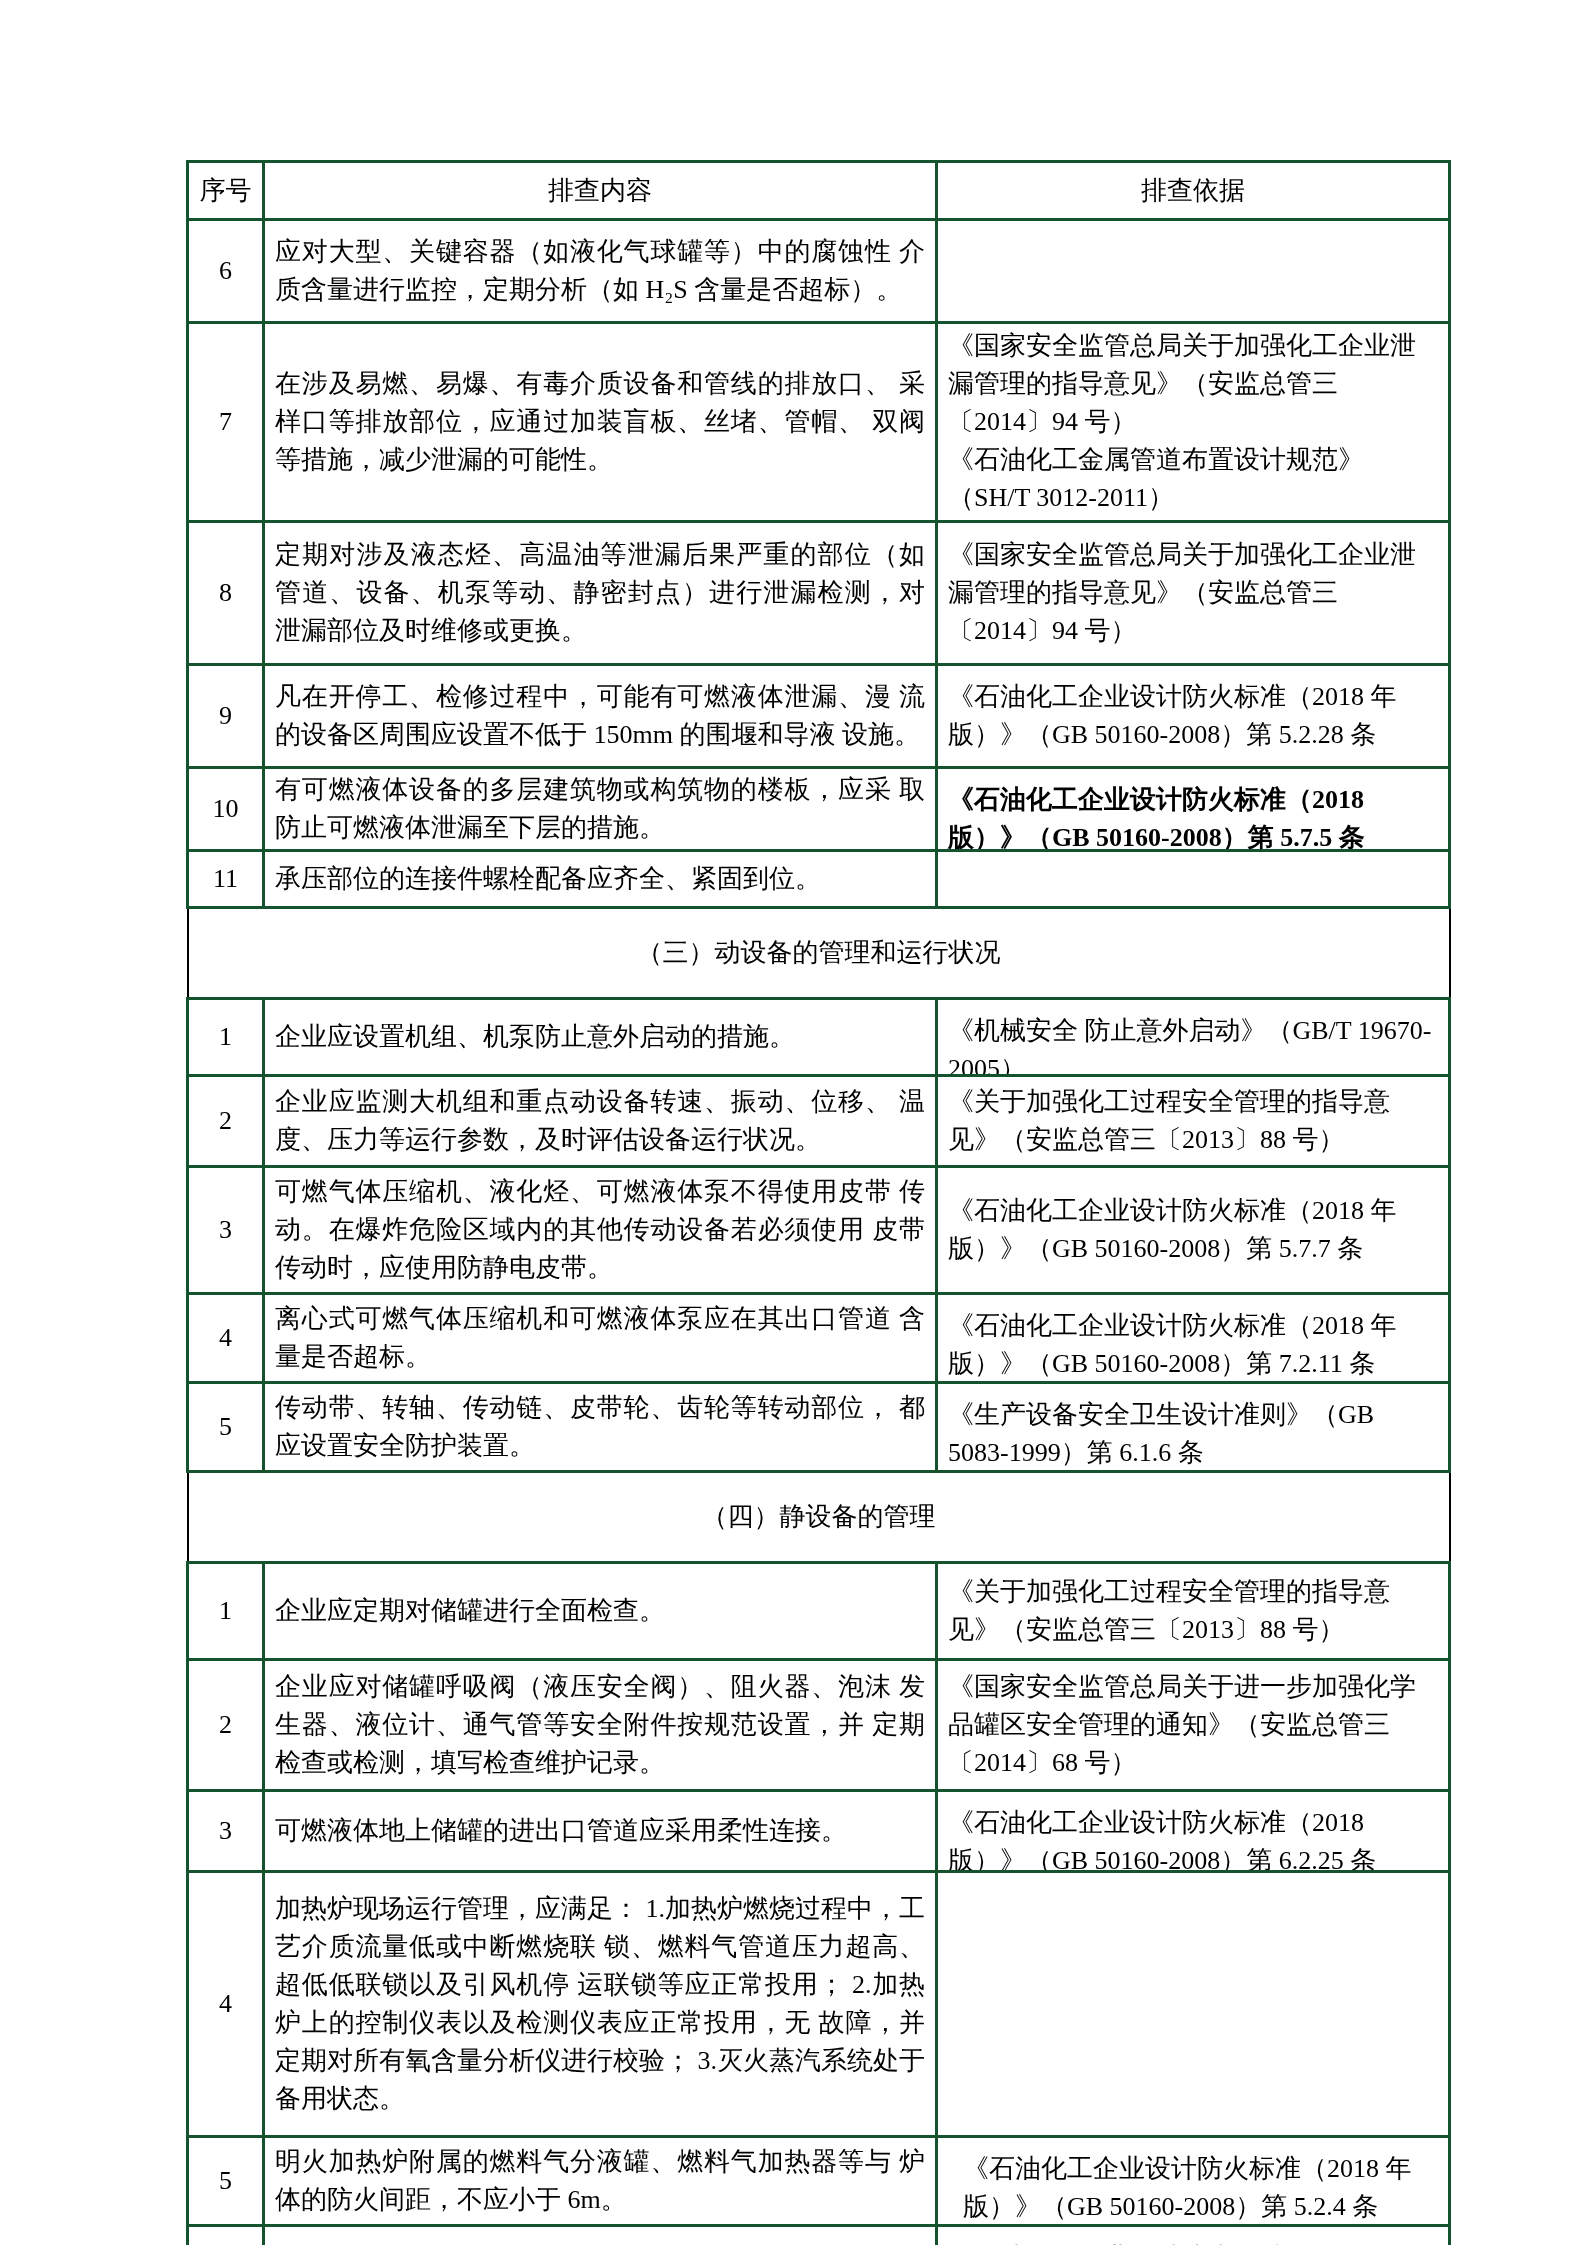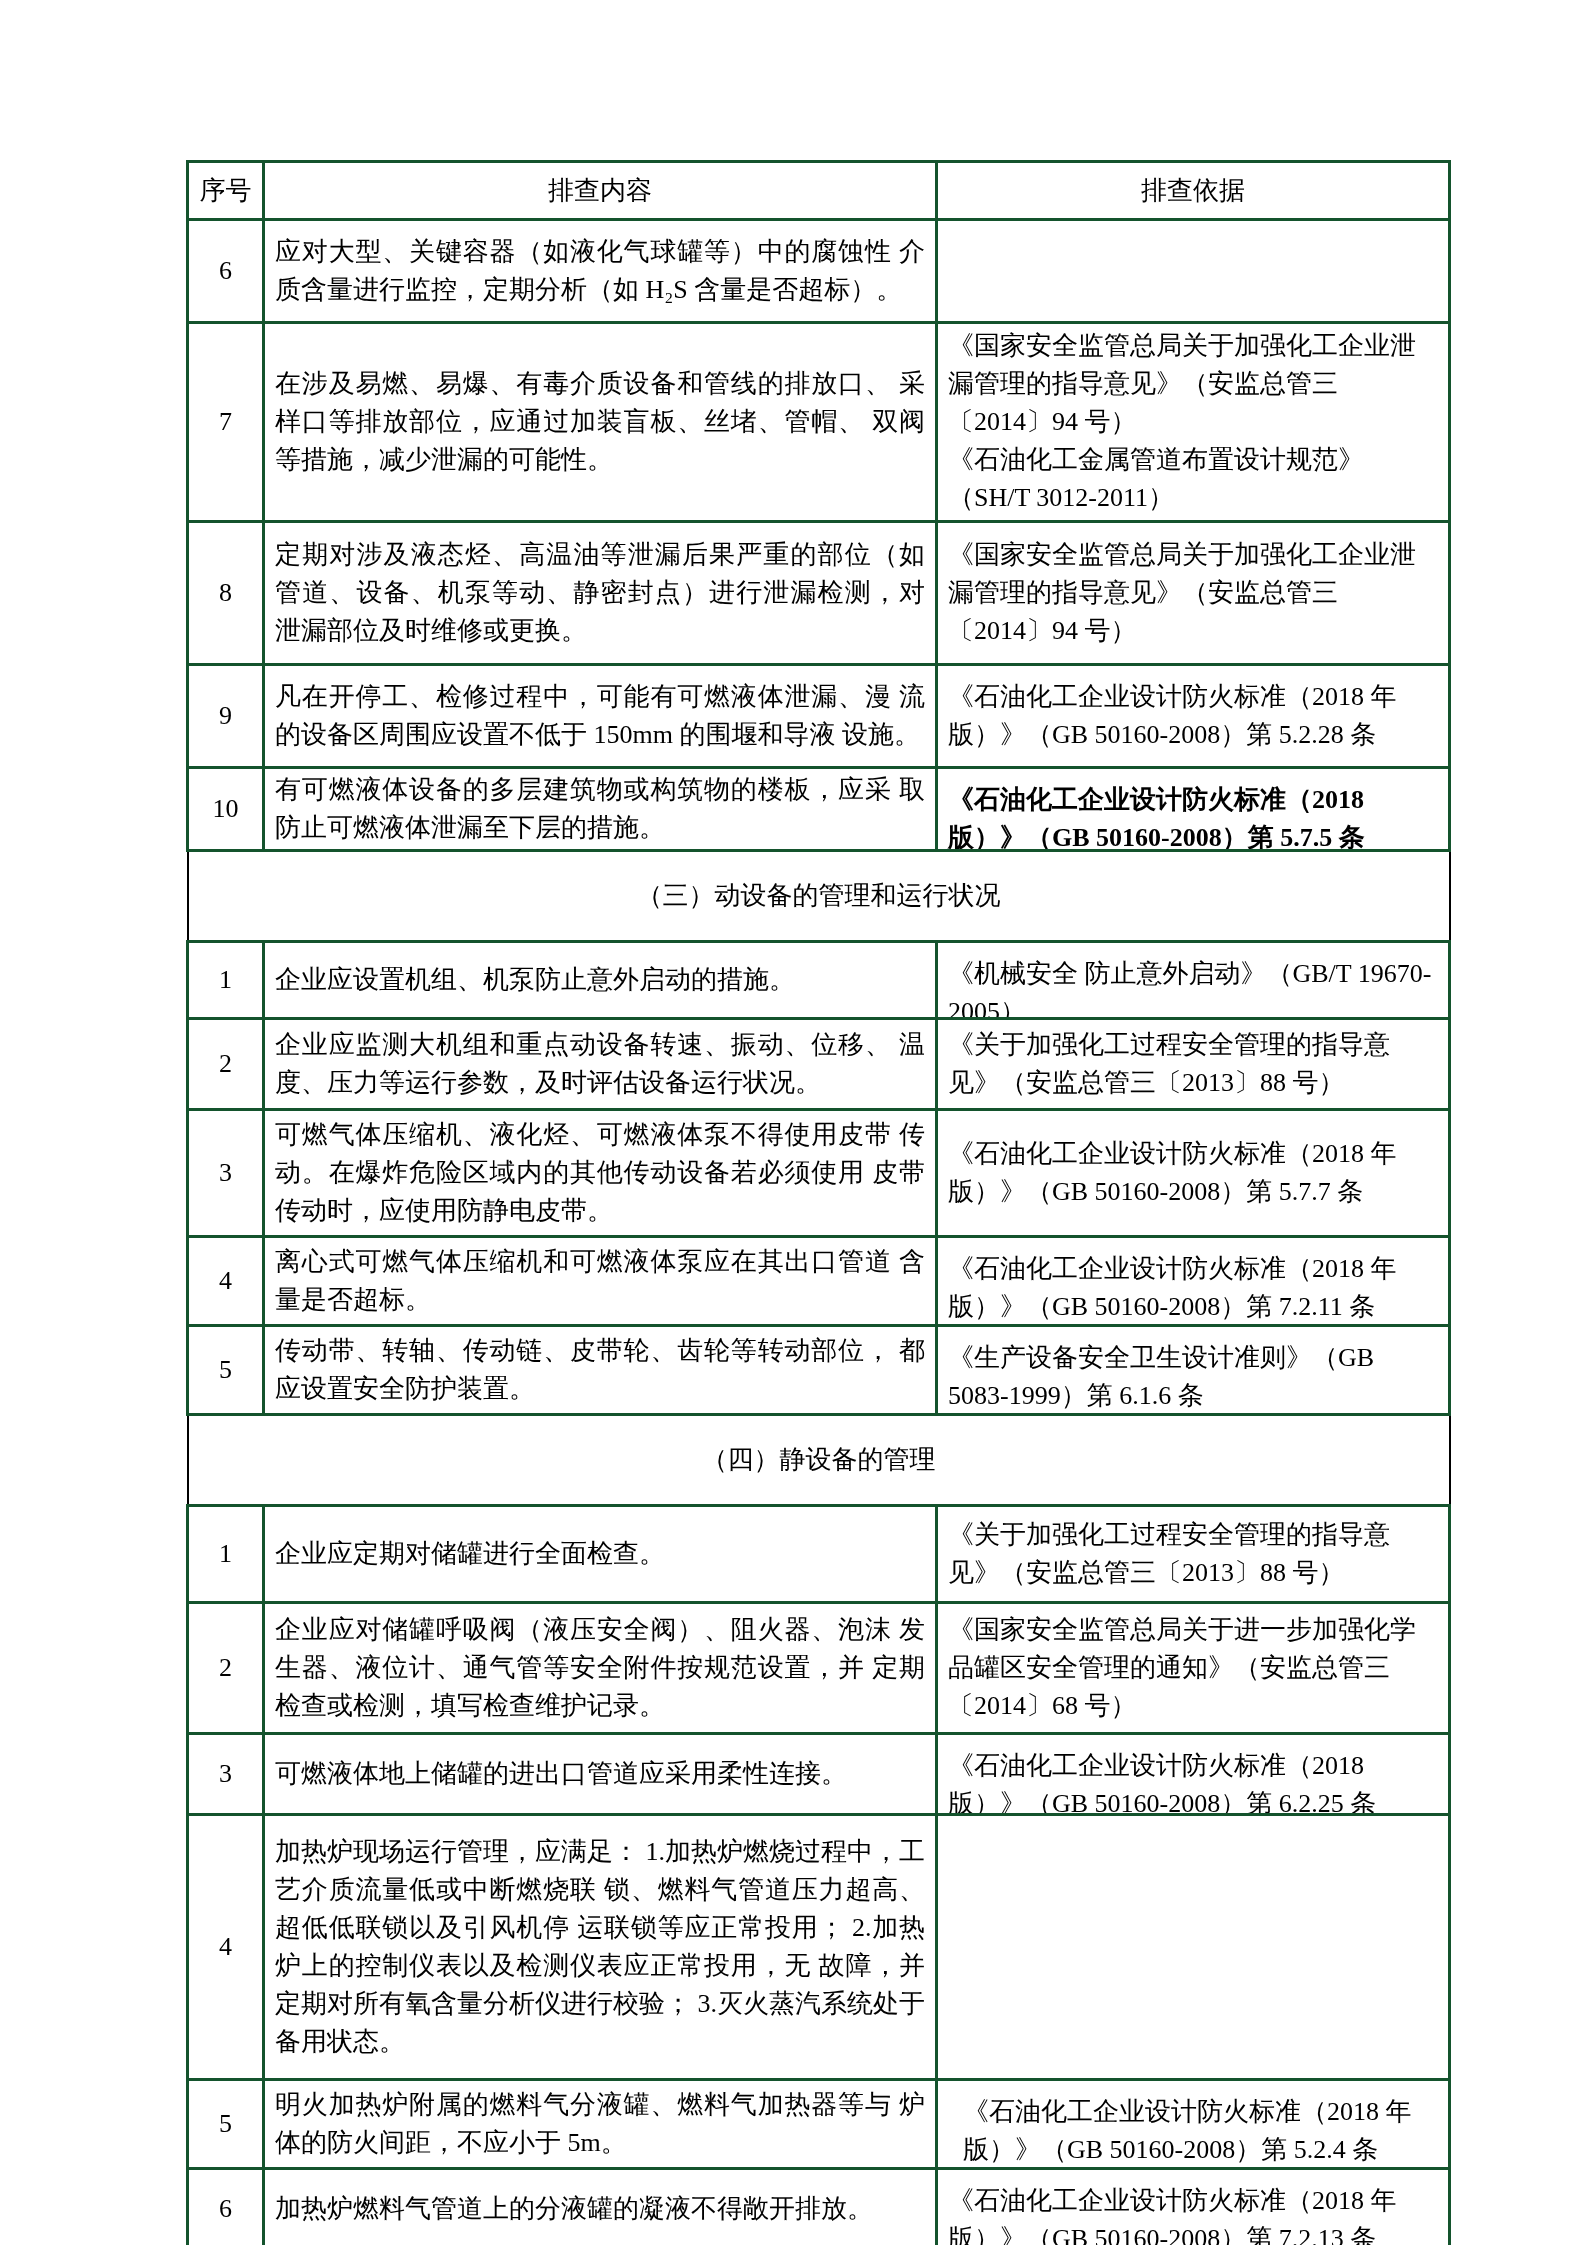--- a/index.html
+++ b/index.html
@@ -103,20 +103,31 @@
     <td>
             <div class="cellbox no-box" style="height: 80px;">10</div>
           </td>
     <td>
             <div class="cellbox content-box" style="height: 80px;">有可燃液体设备的多层建筑物或构筑物的楼板，应采 取防止可燃液体泄漏至下层的措施。</div>
           </td>
     <td>
             <div class="cellbox basis-box clip" style="height: 80px; font-weight: bold;">《石油化工企业设计防火标准（2018 版）》（GB 50160-2008）第 5.7.5 条</div>
           </td>
   </tr>
+        <tr style="height: 54px;">
+    <td>
+            <div class="cellbox no-box" style="height: 54px;">11</div>
+          </td>
+    <td>
+            <div class="cellbox content-box" style="height: 54px;">承压部位的连接件螺栓配备应齐全、紧固到位。</div>
+          </td>
+    <td>
+            <div class="cellbox basis-box" style="height: 54px;"></div>
+          </td>
+  </tr>
         <tr class="section-row" style="height: 88px;">
     <td colspan="3">
             <div class="cellbox section-box" style="height: 88px;">（三）动设备的管理和运行状况</div>
           </td>
   </tr>
         <tr style="height: 74px;">
     <td>
             <div class="cellbox no-box" style="height: 74px;">1</div>
           </td>
     <td>
@@ -220,21 +231,21 @@
           </td>
     <td>
             <div class="cellbox basis-box" style="height: 262px;"></div>
           </td>
   </tr>
         <tr style="height: 86px;">
     <td>
             <div class="cellbox no-box" style="height: 86px;">5</div>
           </td>
     <td>
-            <div class="cellbox content-box" style="height: 86px;">明火加热炉附属的燃料气分液罐、燃料气加热器等与 炉体的防火间距，不应小于 5m。</div>
+            <div class="cellbox content-box" style="height: 86px;">明火加热炉附属的燃料气分液罐、燃料气加热器等与 炉体的防火间距，不应小于 6m。</div>
           </td>
     <td>
             <div class="cellbox basis-box clip" style="height: 86px; padding-left: 25px;">《石油化工企业设计防火标准（2018 年版）》（GB 50160-2008）第 5.2.4 条</div>
           </td>
   </tr>
         <tr style="height: 78px;">
     <td>
             <div class="cellbox no-box" style="height: 78px;">6</div>
           </td>
     <td>

